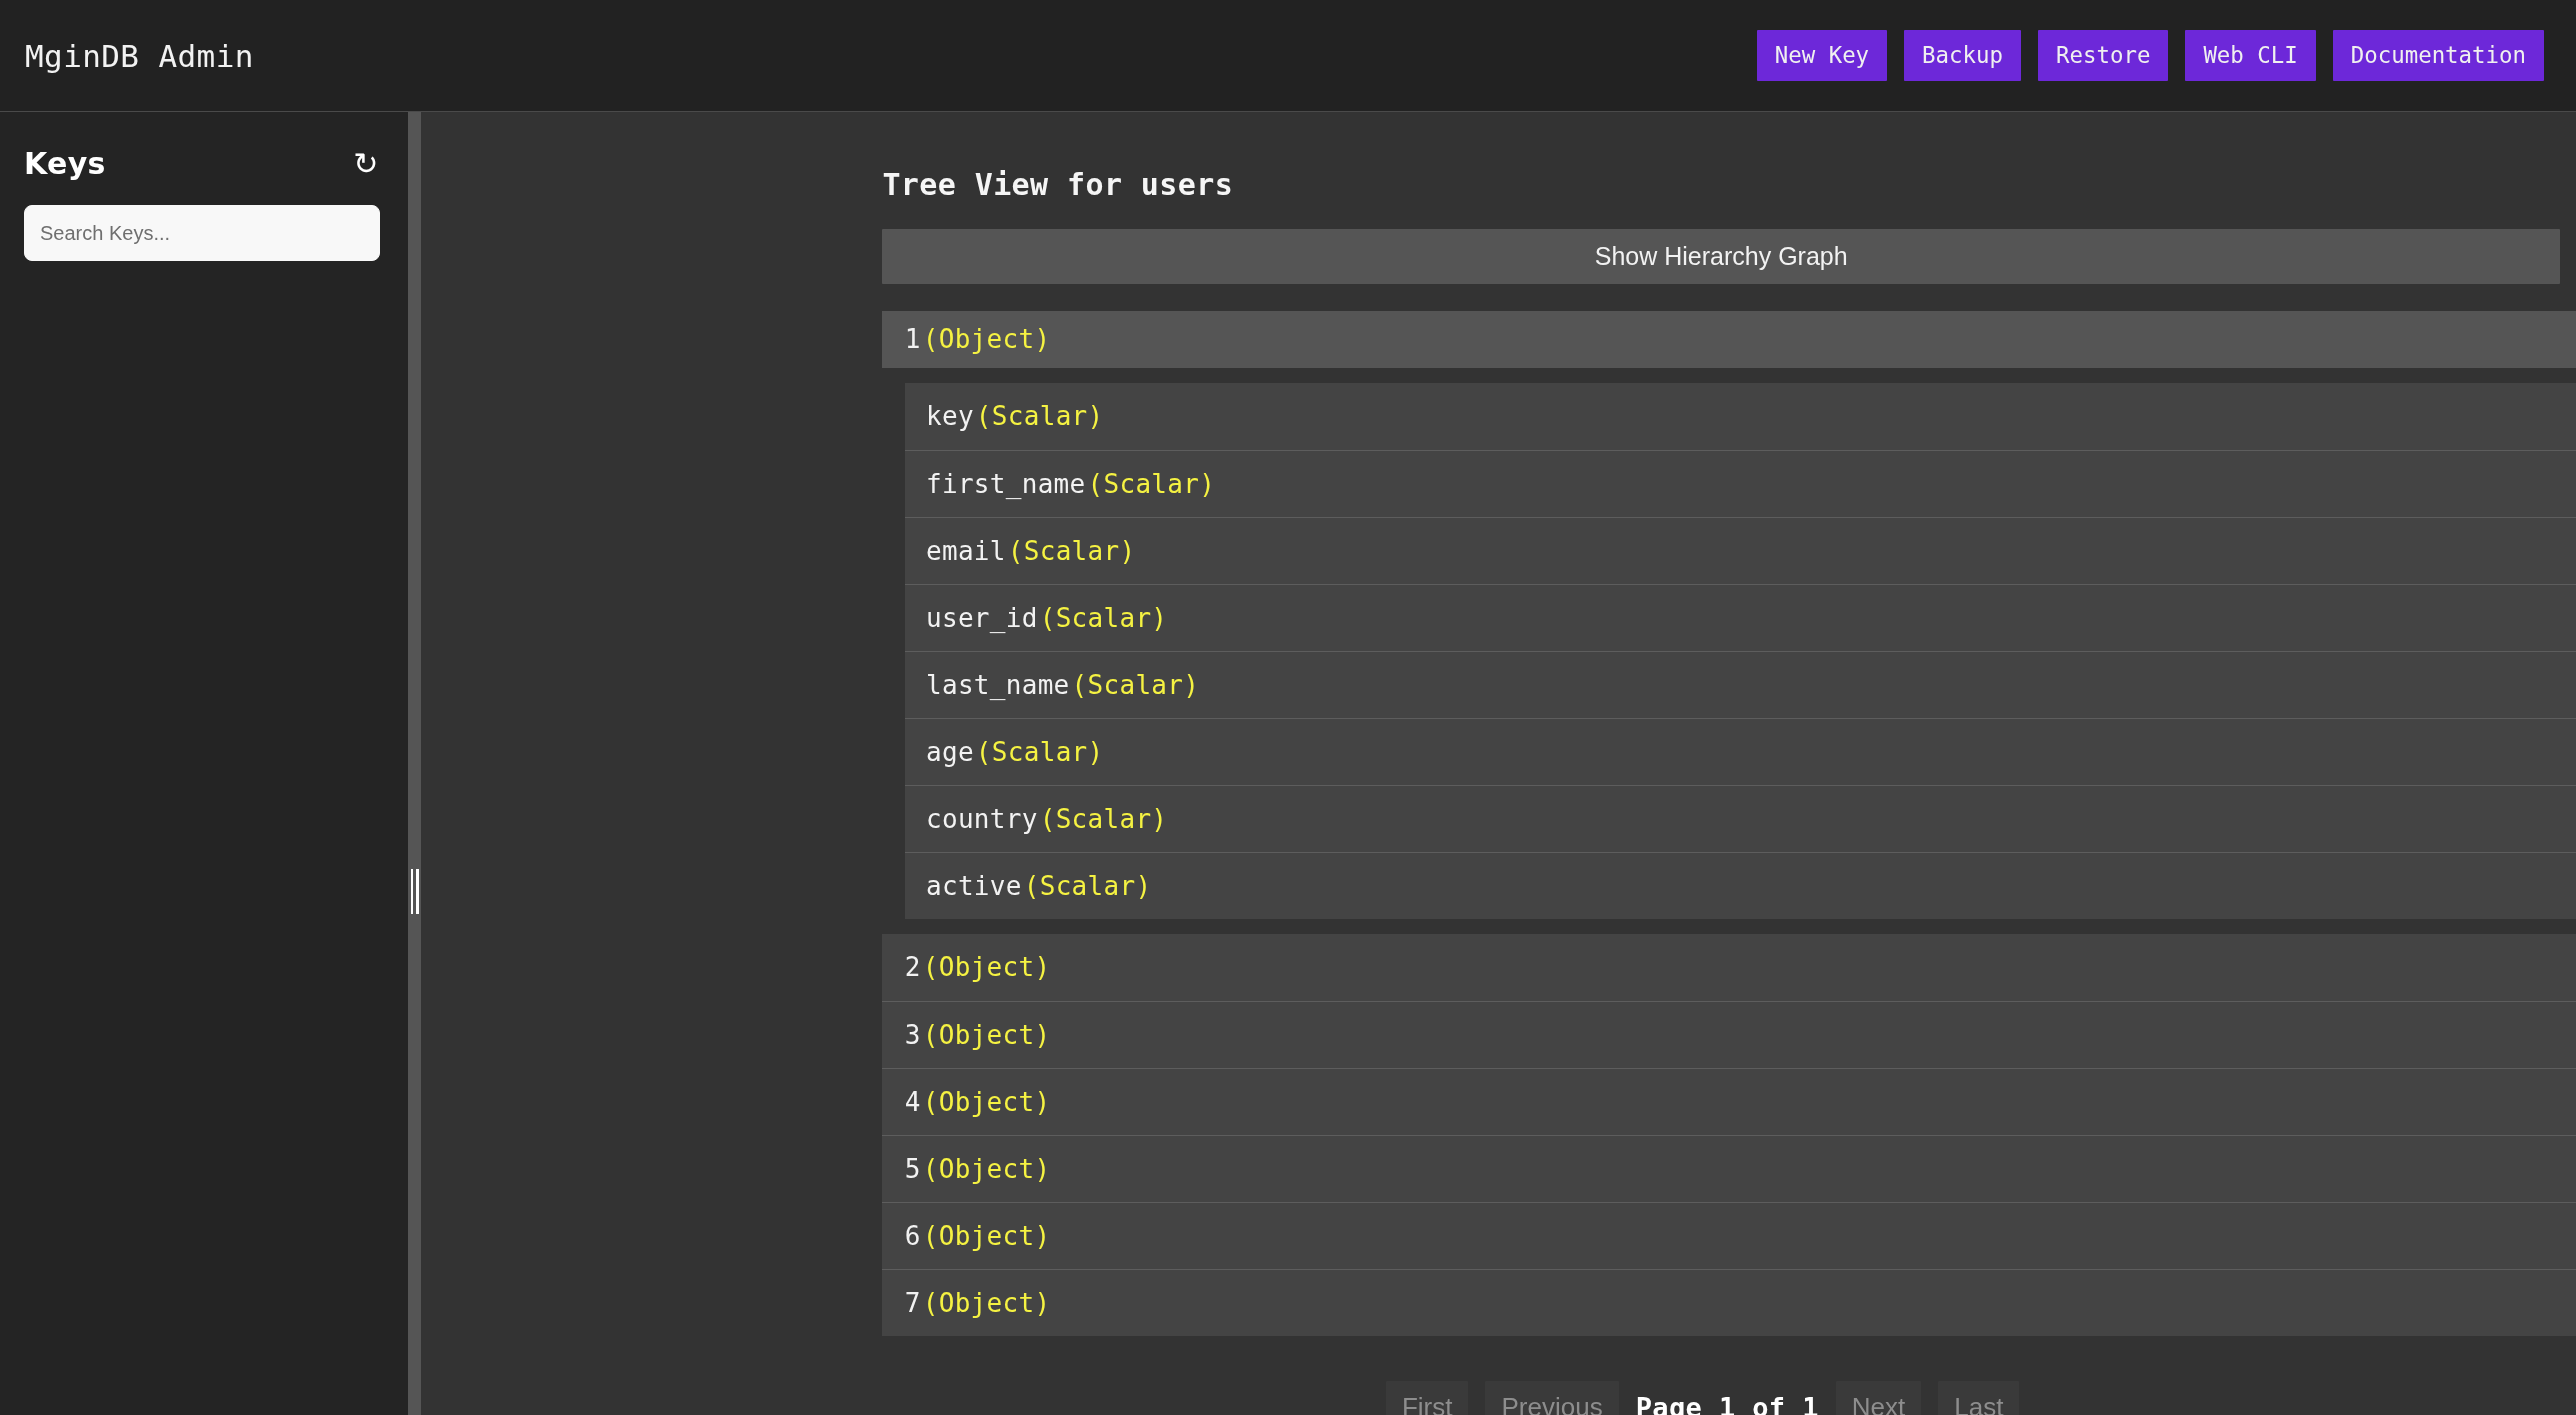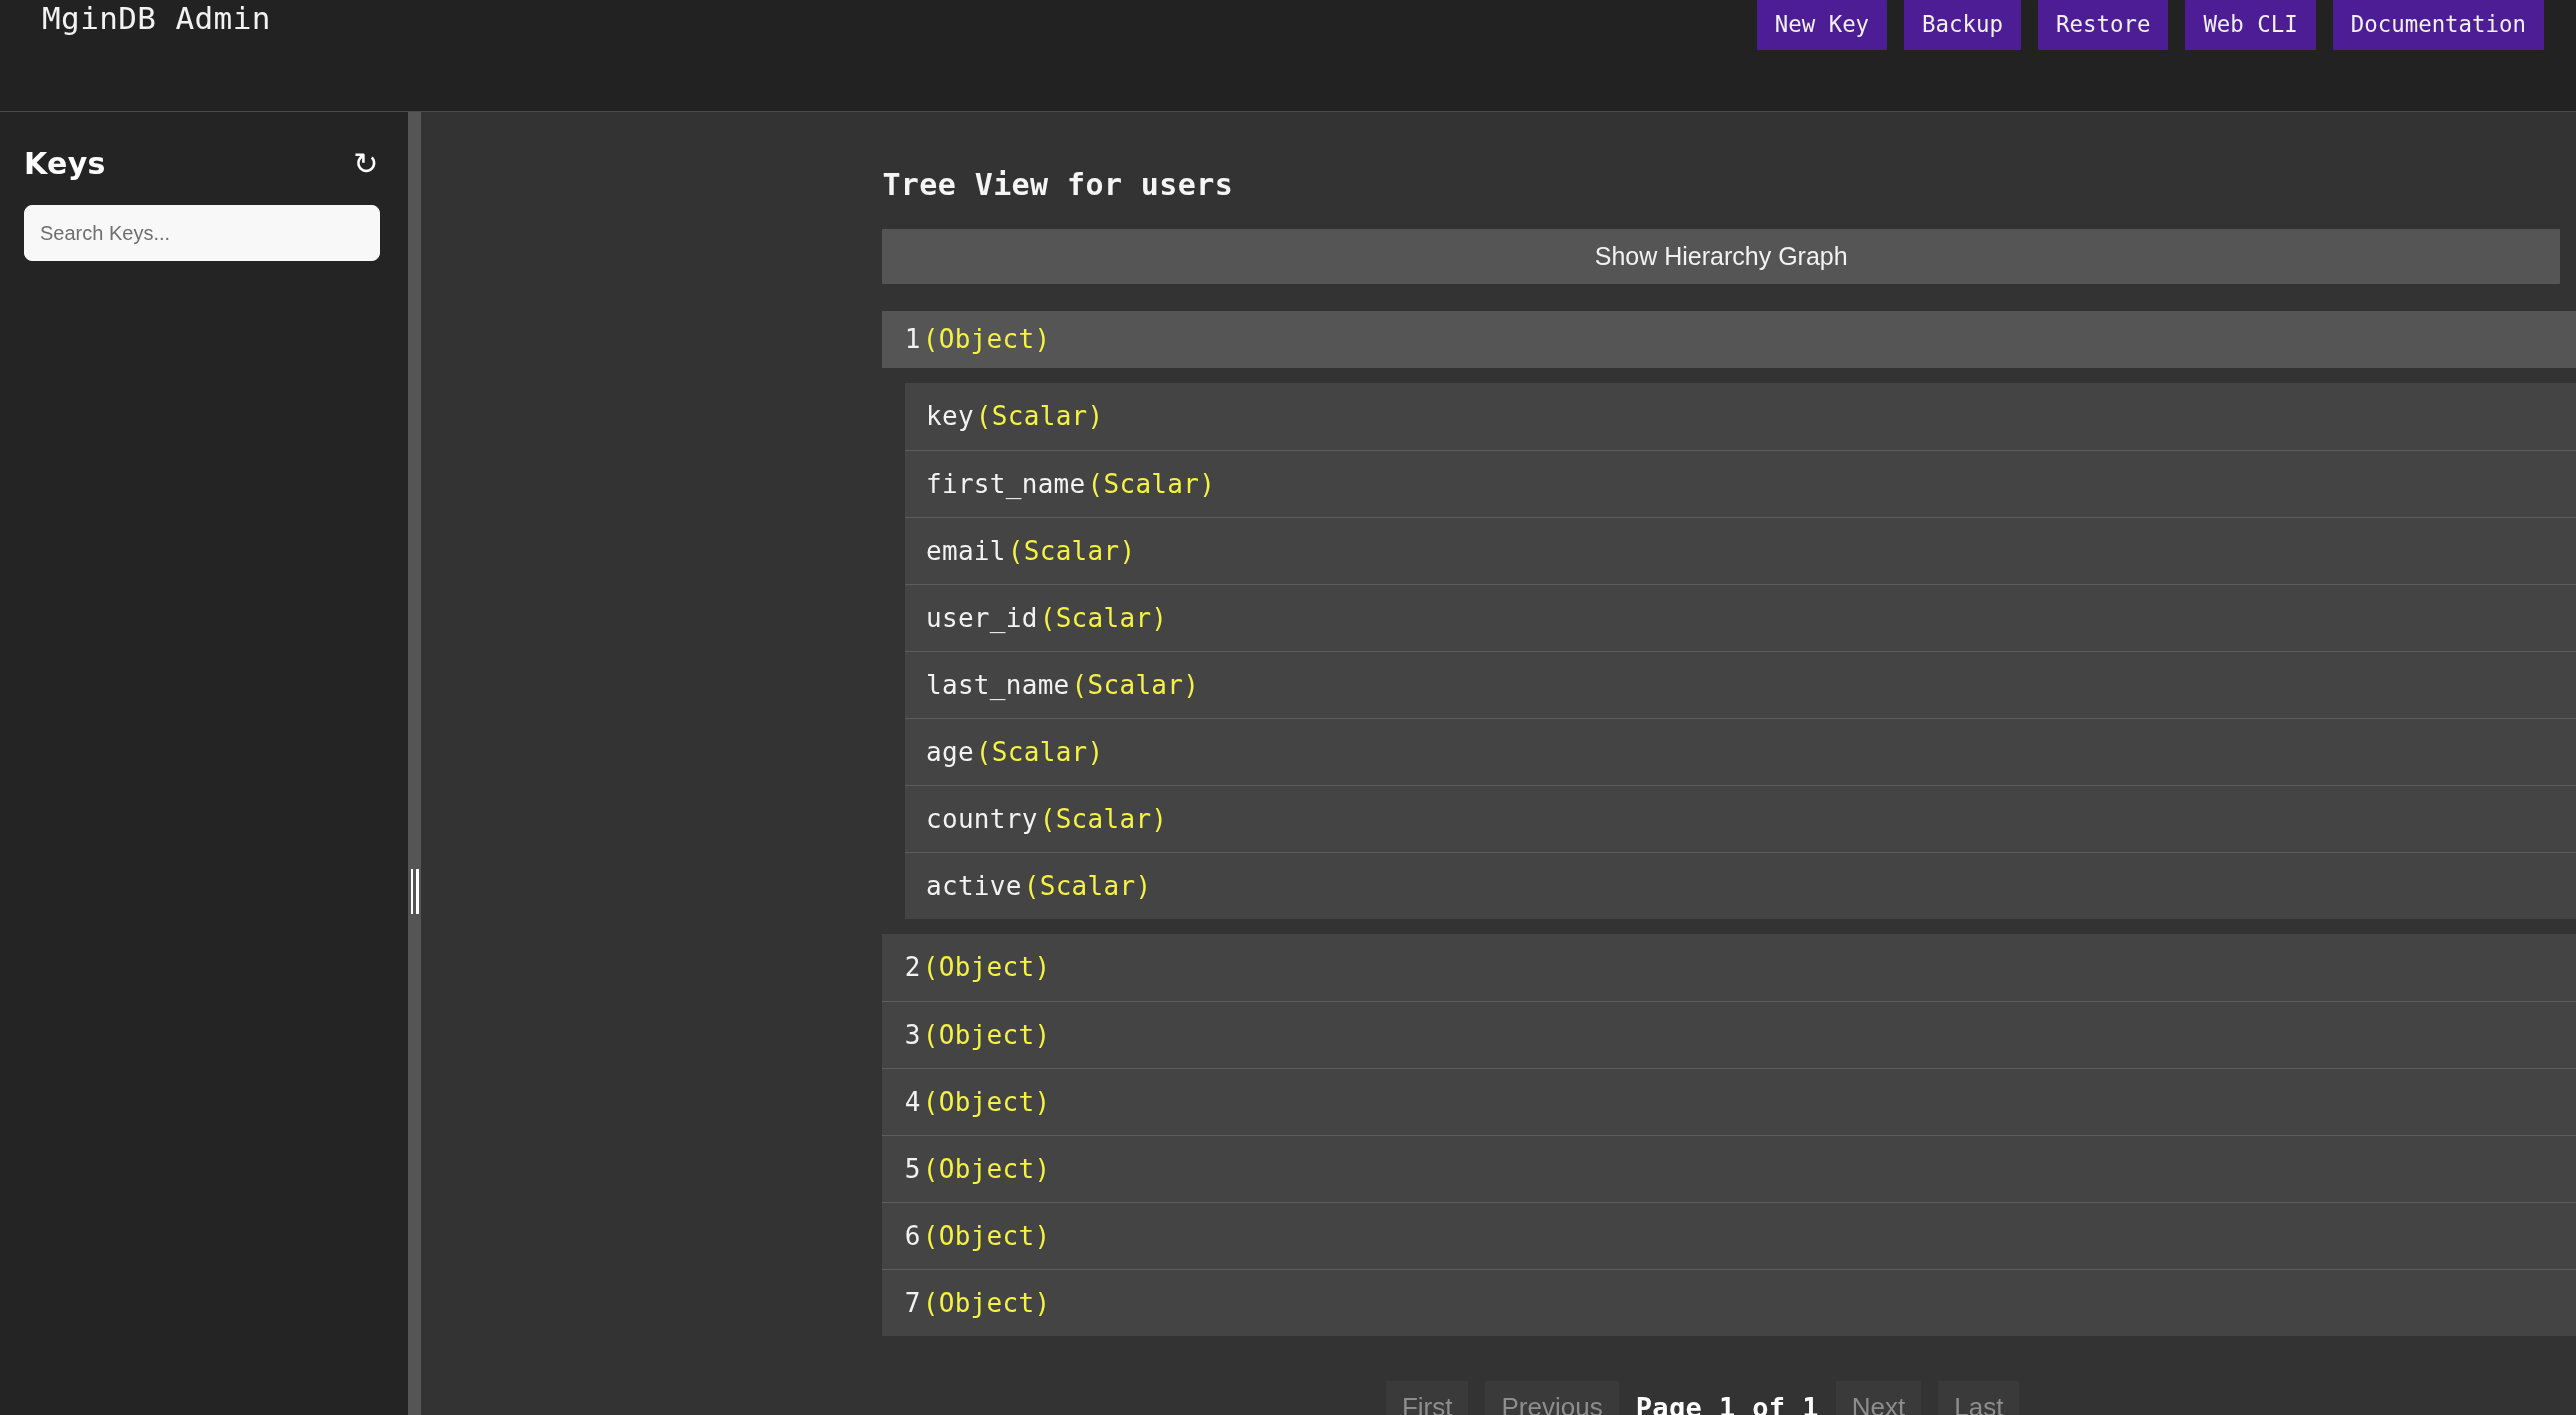--- a/index.html
+++ b/index.html
@@ -21,41 +21,41 @@
     background: #333333;
   }
 
   
   .navbar {
     height: 112px;
     min-height: 112px;
     background: #222222;
     border-bottom: 1.8px solid #4a4a4a;
     display: flex;
-    align-items: flex-start;
+    align-items: center;
     justify-content: space-between;
-    padding: 0 32px 0 42px;
+    padding: 0 32px 0 25px;
   }
 
   .brand {
     font-family: "DejaVu Sans Mono", "Liberation Mono", monospace;
     font-size: 31px;
     letter-spacing: 0.4px;
     color: #f2f2f2;
     white-space: nowrap;
   }
 
   .nav-actions {
     display: flex;
     align-items: center;
     gap: 17px;
   }
 
   .nav-btn {
-    background: #4c1d95;
+    background: #6d28d9;
     color: #f0f0f0;
     border: none;
     font-family: "DejaVu Sans Mono", "Liberation Mono", monospace;
     font-size: 22.4px;
     line-height: 1;
     padding: 13.4px 18px 14.3px 18px;
     cursor: pointer;
     white-space: nowrap;
     border-radius: 0.9px;
   }

